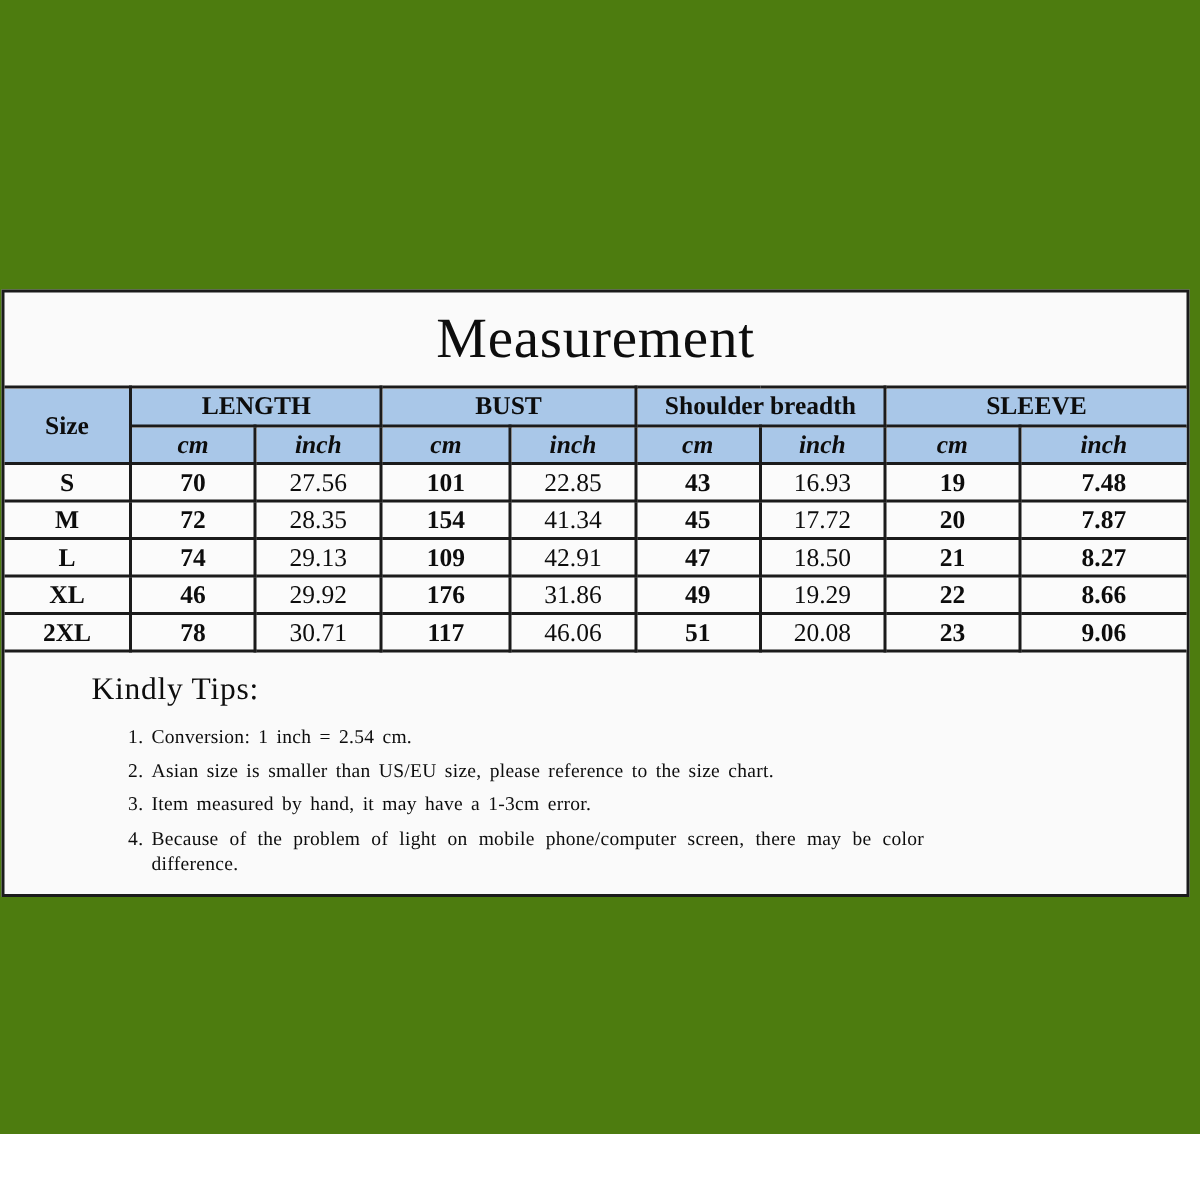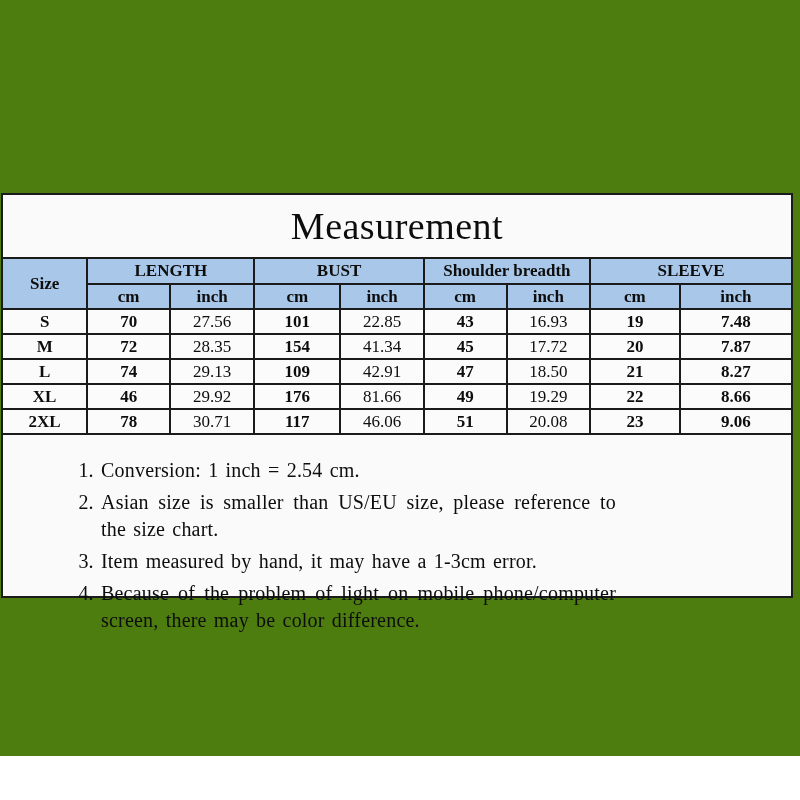--- a/index.html
+++ b/index.html
@@ -45,40 +45,40 @@
   }
   
   .size-table tr > *:first-child { border-left: none; }
   .size-table tr > *:last-child  { border-right: none; }
 
   .size-table thead th {
     background: #a9c7e8;
     font-weight: bold;
   }
   .size-table thead tr.group-row th { height: 26px; }
-  .size-table thead tr.unit-row th  { height: 25px; }
+  .size-table thead tr.unit-row th  { height: 25px; font-style: italic; }
   .size-table tbody tr { height: 25px; }
   .size-table tbody th { font-weight: bold; background: #fbfbfb; }
   .size-table tbody td { font-weight: normal; background: #fbfbfb; }
   
   .size-table tbody td:nth-of-type(odd),
   .size-table tbody td:nth-of-type(8) { font-weight: bold; }
 
   .tips {
     padding: 12px 40px 0 58px;
   }
   .tips-heading {
     font-size: 21px;
     letter-spacing: 0.5px;
   }
   .tips ol {
     margin: 10px 0 0 0;
     padding-left: 40px;
     max-width: 555px;
-    font-size: 20px;
+    font-size: 13px;
     word-spacing: 2px;
     letter-spacing: 0.2px;
   }
   .tips ol li {
     margin-bottom: 5px;
     line-height: 1.35;
     text-align: justify;
   }
 </style>
 </head>
@@ -152,41 +152,42 @@
           <td>47</td>
           <td>18.50</td>
           <td>21</td>
           <td>8.27</td>
         </tr>
         <tr>
           <th>XL</th>
           <td>46</td>
           <td>29.92</td>
           <td>176</td>
-          <td>81.66</td>
+          <td>31.86</td>
           <td>49</td>
           <td>19.29</td>
           <td>22</td>
           <td>8.66</td>
         </tr>
         <tr>
           <th>2XL</th>
           <td>78</td>
           <td>30.71</td>
           <td>117</td>
           <td>46.06</td>
           <td>51</td>
           <td>20.08</td>
           <td>23</td>
           <td>9.06</td>
         </tr>
       </tbody>
     </table>
 
     <div class="tips">
+      <div class="tips-heading">Kindly Tips:</div>
       <ol>
         <li>Conversion: 1 inch = 2.54 cm.</li>
         <li>Asian size is smaller than US/EU size, please reference to the size chart.</li>
         <li>Item measured by hand, it may have a 1-3cm error.</li>
         <li>Because of the problem of light on mobile phone/computer screen, there may be color difference.</li>
       </ol>
     </div>
 
   </div>
 </div>

